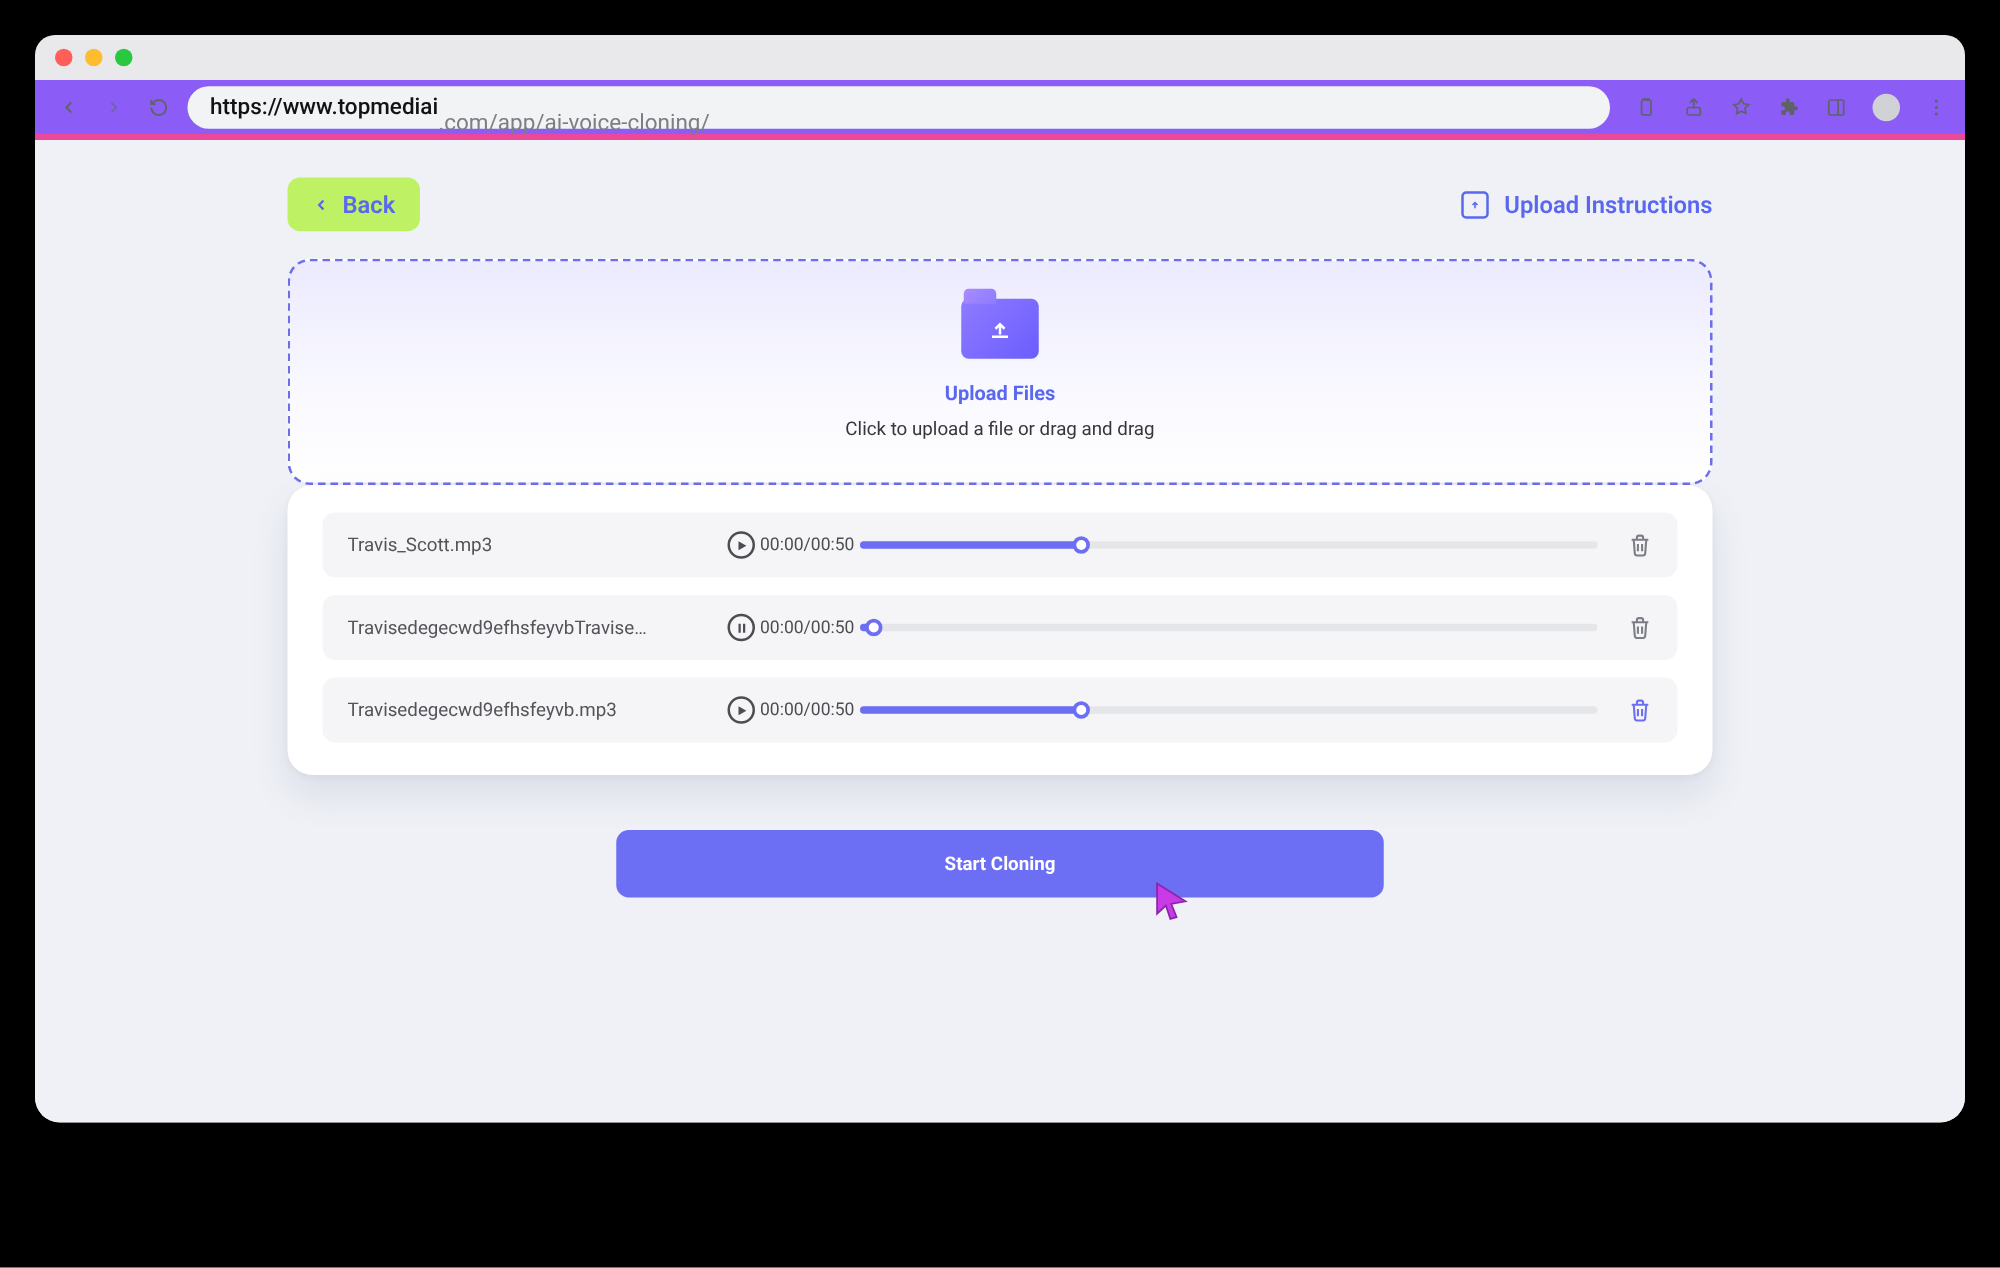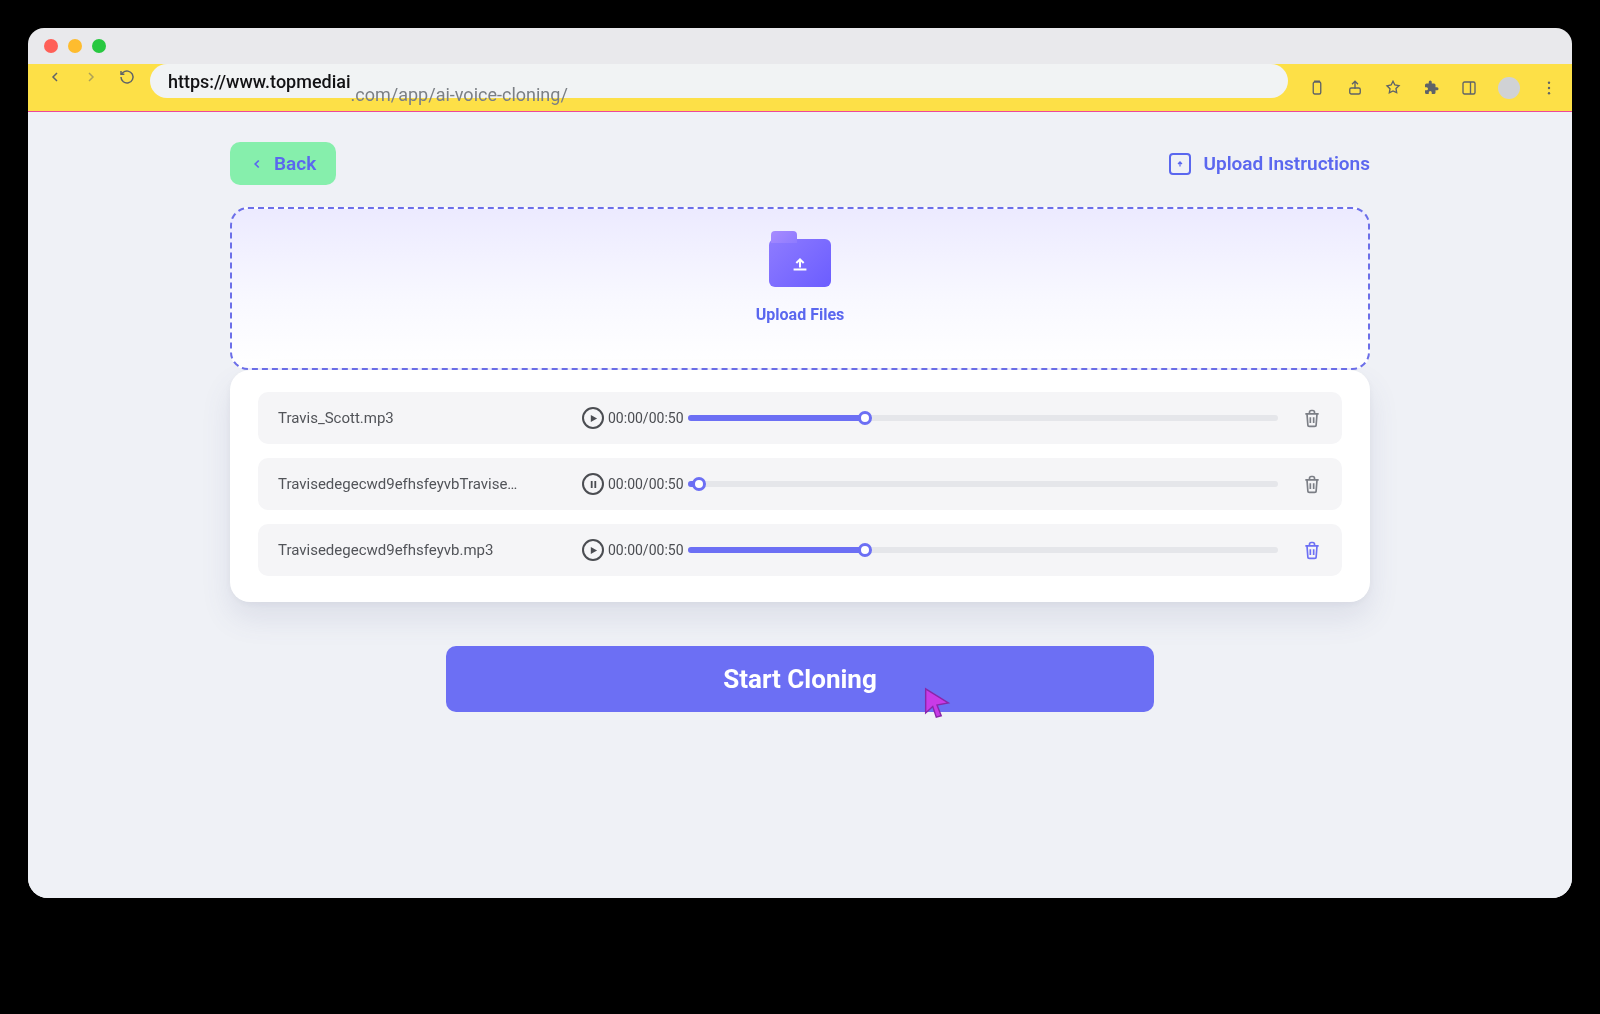--- a/index.html
+++ b/index.html
@@ -6,34 +6,34 @@
   body { background: #000; width: 1600px; height: 1014px; padding: 28px; }
   .frame { width: 100%; height: 100%; background: transparent; display: flex; flex-direction: column; }
 
   .browser-frame { display:flex; flex-direction:column; background:#e9e9ec; border-radius:16px 16px 20px 20px; overflow:hidden; height: 870px;}
 
   .titlebar { height:36px; display:flex; align-items:center; padding:0 16px; }
   .traffic { display:flex; gap:10px; }
   .traffic .dot { width:14px; height:14px; border-radius:50%; }
   .dot.red{background:#ff5f57;} .dot.yellow{background:#febc2e;} .dot.green{background:#28c840;}
 
-  .toolbar { height:48px; display:flex; padding:0 14px; gap:10px; background:#fde047; border-bottom:1px solid #ec4899; }
+  .toolbar { height:48px; display:flex; align-items:center; padding:0 14px; gap:10px; background:#8b5cf6; border-bottom:5px solid #ec4899; }
   .nav-btn { width:26px; height:26px; display:flex; align-items:center; justify-content:center; color:#5f6368; }
   .nav-btn svg { width:16px; height:16px; }
   .addr { flex:1; background:#f1f3f4; border-radius:18px; height:34px; display:flex; align-items:center; padding:0 18px; color:#202124; font-size:18px; }
   .addr .faint{ color:#7b7f84;margin-top:26px; }
   .tb-icons { display:flex; gap:20px; align-items:center; color:#5f6368; margin-left:10px;}
   .tb-icons .ic { width:18px; height:18px; display:flex; align-items:center; justify-content:center;}
   .tb-icons .person{ width:22px;height:22px;border-radius:50%; background:#d0d2d5;}
 
   .viewport { flex:1; background:#eff1f6; overflow:hidden; position:relative;}
   .page { max-width:1220px; margin:0 auto; padding:30px 40px 60px; position:relative;}
 
   .topbar { display:flex; align-items:center; justify-content:space-between; margin-bottom:22px; }
-  .back-btn { display:flex; align-items:center; gap:10px; background:#86efac; color:#5a67ef; font-weight:600; font-size:19px; padding:10px 20px; border-radius:10px; cursor:pointer;}
+  .back-btn { display:flex; align-items:center; gap:10px; background:#bef264; color:#5a67ef; font-weight:600; font-size:19px; padding:10px 20px; border-radius:10px; cursor:pointer;}
   .back-btn svg{width:14px;height:14px;}
   .instr { display:flex; align-items:center; gap:12px; color:#5a67ef; font-weight:600; font-size:19px; cursor:pointer;justify-content:flex-end;}
   .instr .doc-ic{ width:22px;height:22px; border:2px solid #5a67ef; border-radius:4px; display:flex; align-items:center; justify-content:center; font-size:12px; font-weight:700;}
 
   .dropzone { border:2px dashed #6c6fe9; border-radius:18px; background:linear-gradient(180deg,#eceaff 0%, #f8f8ff 55%, #ffffff 100%); padding:30px 20px 34px; text-align:center; }
   .dz-icon{ width:62px; height:48px; margin:0 auto 18px; background:linear-gradient(135deg,#8e7bff,#6b5dff); border-radius:6px; position:relative; display:flex; align-items:center; justify-content:center;}
   .dz-icon::before{ content:""; position:absolute; top:-8px; left:2px; width:26px; height:12px; background:linear-gradient(135deg,#a88bff,#8e7bff); border-radius:4px 4px 0 0;}
   .dz-icon svg{ width:22px; height:22px; stroke:#fff;}
   .dz-title{ color:#5a67ef; font-weight:700; font-size:16px; margin-bottom:10px;}
   .dz-sub{ color:#363739; font-size:15px;}
@@ -46,21 +46,21 @@
   .file-row:last-child{ margin-bottom:0;}
   .fname{ width:300px; color:#525459; font-size:15px; white-space:nowrap; overflow:hidden; text-overflow:ellipsis;}
   .play-btn{ width:22px; height:22px; border:2px solid #4b4d52; border-radius:50%; display:flex; align-items:center; justify-content:center; cursor:pointer; flex:none;}
   .play-btn svg{ width:9px; height:9px; fill:#4b4d52;}
   .time{ color:#4b4d52; font-size:14px; font-variant-numeric:tabular-nums; flex:none;}
   .track{ flex:1; height:6px; background:#e5e6ea; border-radius:4px; position:relative; cursor:pointer;}
   .fill{ position:absolute; left:0; top:0; bottom:0; background:#6c6ff4; border-radius:4px;}
   .thumb{ position:absolute; top:50%; width:14px; height:14px; background:#fff; border:3px solid #6c6ff4; border-radius:50%; transform:translate(-50%,-50%);}
   .trash{ width:20px; height:20px; cursor:pointer; flex:none; margin-left:20px;}
 
-  .cta{ display:block; width:708px; margin:44px auto 0; background:#6c6ff4; color:#fff; font-weight:700; font-size:26px; text-align:center; padding:18px 0; border-radius:10px; cursor:pointer; position:relative;}
+  .cta{ display:block; width:614px; margin:44px auto 0; background:#6c6ff4; color:#fff; font-weight:700; font-size:15px; text-align:center; padding:18px 0; border-radius:10px; cursor:pointer; position:relative;}
 
   .cursor{ position:absolute; width:34px; height:38px; }
 </style>
 </head>
 <body>
 
 <div class="frame">
   <div class="browser-frame">
 
     <div class="titlebar">
@@ -152,20 +152,21 @@
           </div>
         </div>
 
         <div class="dropzone">
           <div class="dz-icon">
             <svg viewBox="0 0 24 24" fill="none" stroke-width="2.2">
                 <path d="M12 17V8M8 12l4-4 4 4M5 19h14"></path>
               </svg>
           </div>
           <div class="dz-title">Upload Files</div>
+          <div class="dz-sub">Click to upload a file or drag and drag</div>
         </div>
 
 
         <div class="card" id="files-card">
 
         <div class="file-row">
               <div class="fname">Travis_Scott.mp3</div>
               <div class="play-btn">
                 <svg viewBox="0 0 10 10">
                   <path d="M2 1 L9 5 L2 9 Z"></path>

